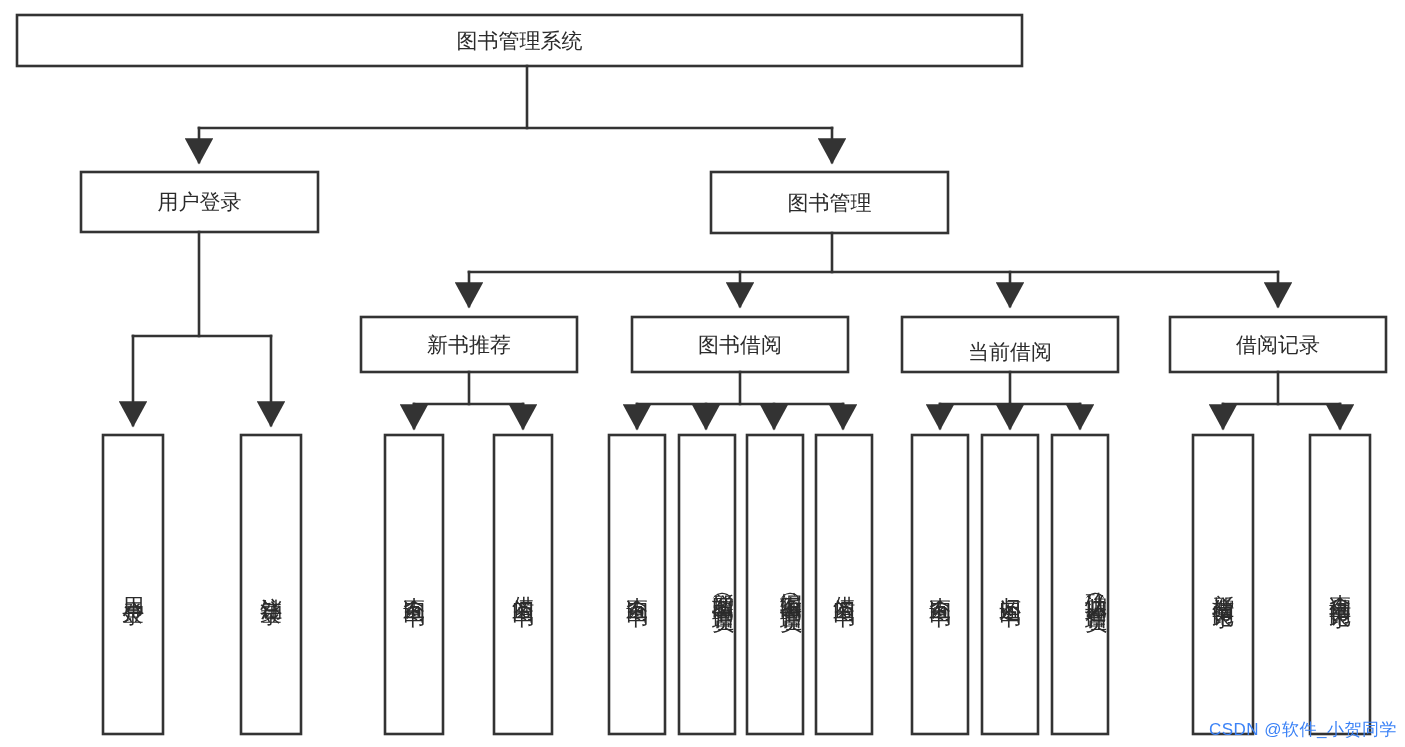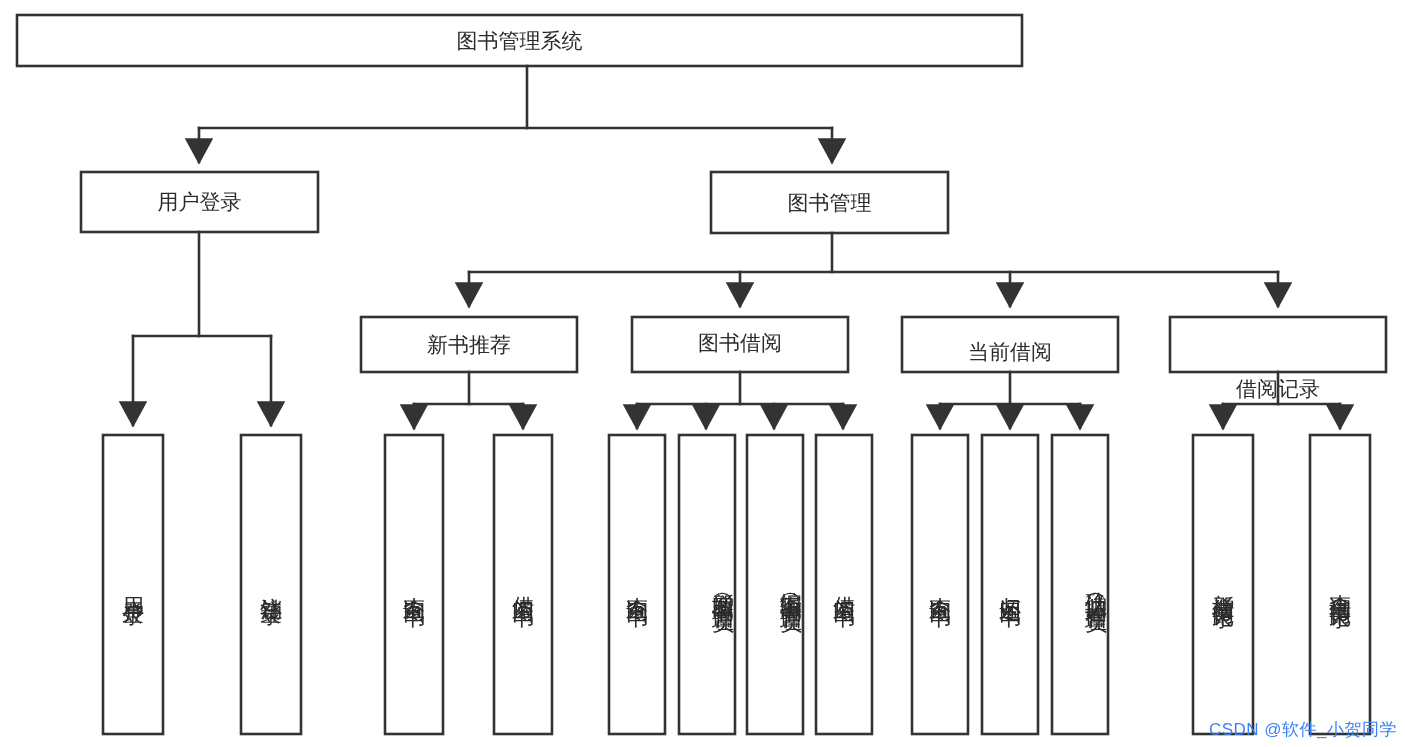--- a/index.html
+++ b/index.html
@@ -156,23 +156,23 @@
     <rect class="node-box" x="1193" y="435" width="60" height="299"></rect>
     <rect class="node-box" x="1310" y="435" width="60" height="299"></rect>
   </svg>
 
   <div class="node-label horizontal" style="left:17px; top:15px; width:1005px; height:51px;border-radius:13px;">图书管理系统</div>
 
   <div class="node-label horizontal" style="left:81px; top:172px; width:237px; height:60px;">用户登录</div>
   <div class="node-label horizontal" style="left:711px; top:172px; width:237px; height:61px;">图书管理</div>
 
   <div class="node-label horizontal" style="left:361px; top:317px; width:216px; height:55px;">新书推荐</div>
-  <div class="node-label horizontal" style="left:632px; top:317px; width:216px; height:55px;font-family:Liberation Mono, monospace;">图书借阅</div>
+  <div class="node-label horizontal" style="left:632px; top:317px; width:216px; height:55px;">图书借阅</div>
   <div class="node-label horizontal" style="left:902px; top:324px; width:216px; height:55px;">当前借阅</div>
-  <div class="node-label horizontal" style="left:1170px; top:317px; width:216px; height:55px;margin-top:44px;">借阅记录</div>
+  <div class="node-label horizontal" style="left:1170px; top:317px; width:216px; height:55px;">借阅记录</div>
 
   <div class="node-label vertical offset-mid" style="left:103px; top:435px; width:60px; height:299px;">用户登录</div>
   <div class="node-label vertical offset-mid" style="left:241px; top:435px; width:60px; height:299px;">注销登录</div>
 
   <div class="node-label vertical offset-mid" style="left:385px; top:435px; width:58px; height:299px;">查询图书</div>
   <div class="node-label vertical offset-mid" style="left:494px; top:435px; width:58px; height:299px;">借阅图书</div>
 
   <div class="node-label vertical offset-mid" style="left:609px; top:435px; width:56px; height:299px;">查询图书</div>
   <div class="node-label vertical" style="left:679px; top:435px; width:56px; height:299px;">新增图书（管理员）</div>
   <div class="node-label vertical" style="left:747px; top:435px; width:56px; height:299px;">编辑图书（管理员）</div>

